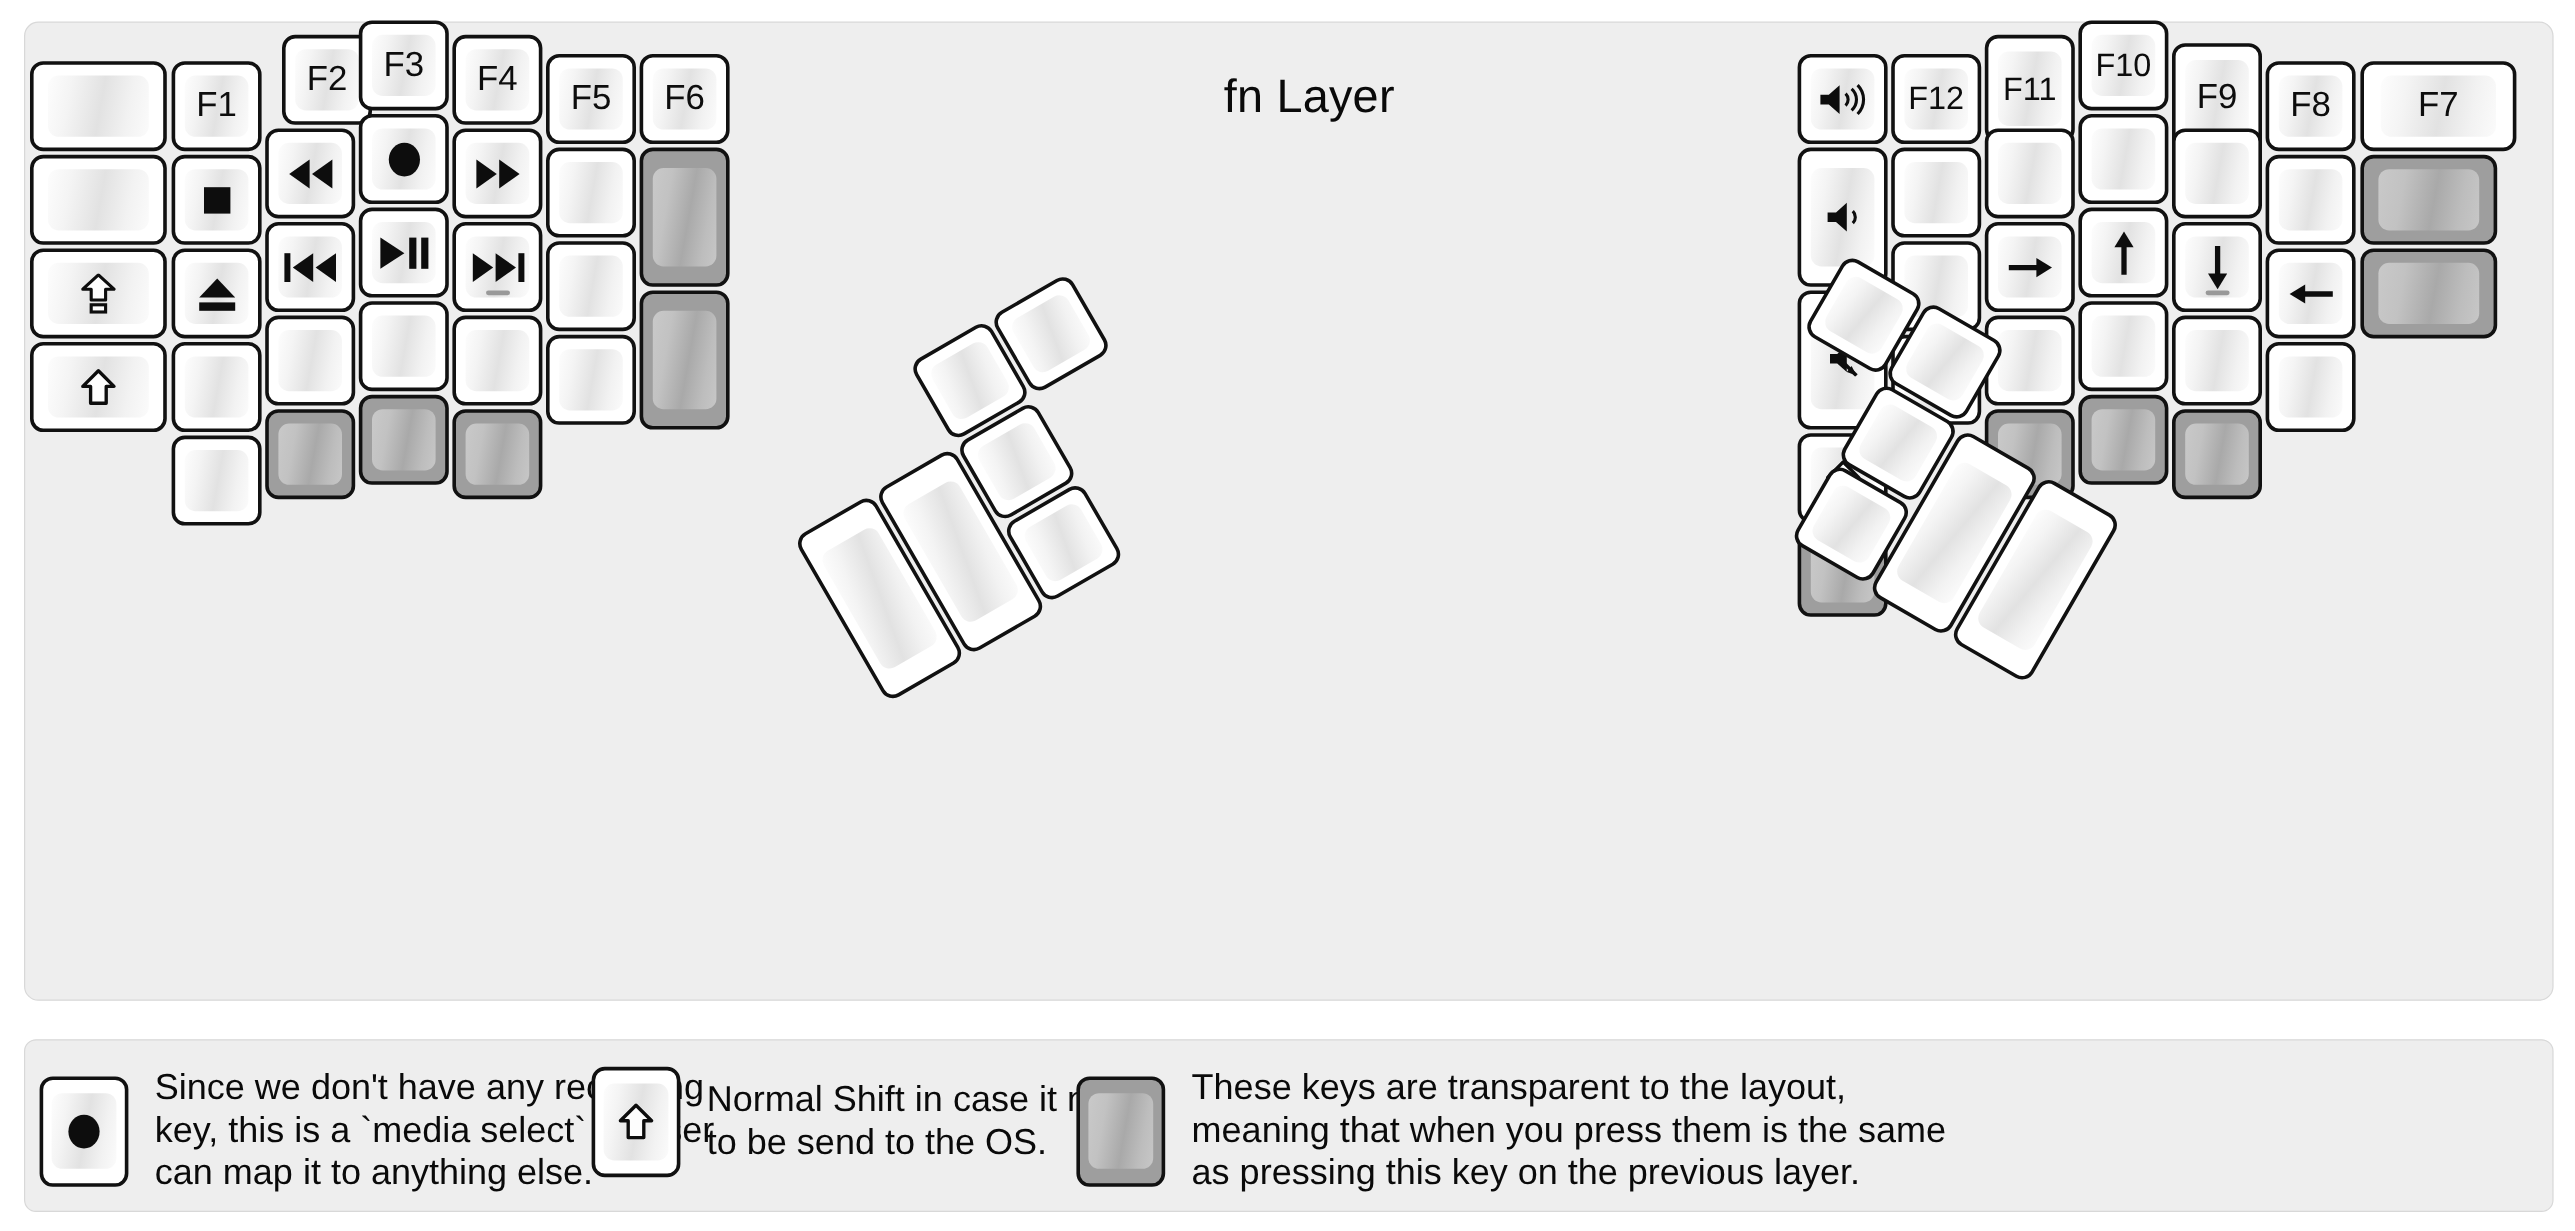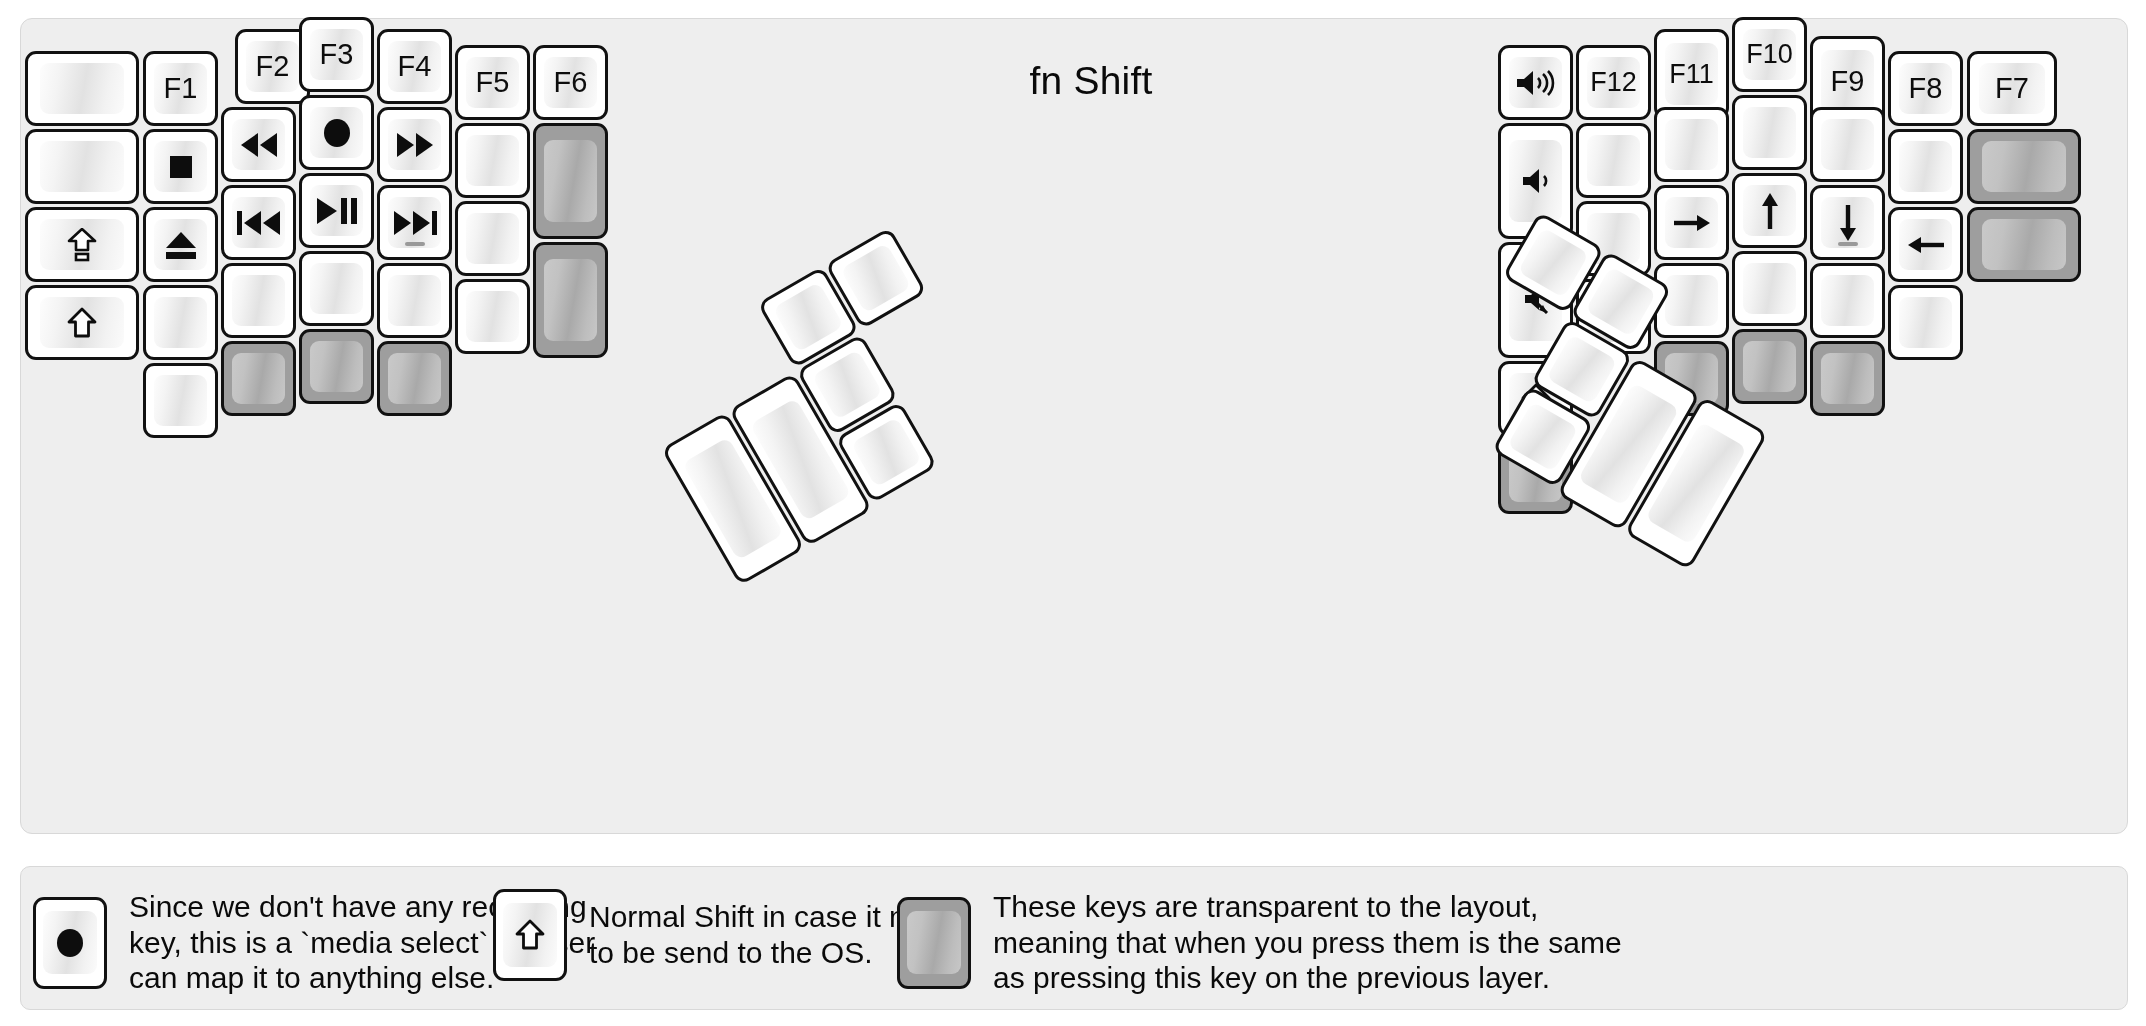--- a/index.html
+++ b/index.html
@@ -31,21 +31,21 @@
   .legitem{position:absolute;display:flex;align-items:center;}
   .legkey{position:relative;width:74px;height:92px;flex:0 0 auto;}
   .legtxt{margin-left:22px;font-size:30px;line-height:1.19;color:#0a0a0a;white-space:pre-line;}
 </style>
 </head>
 <body>
 
 <div id="root">
 
   <div class="board">
-    <div class="title">fn Shift</div>
+    <div class="title">fn Layer</div>
     <div id="keys">
         <div class="key" style="left: 4px; top: 32px; width: 114px; height: 75px;">
           <div class="top"></div>
         </div>
         <div class="key" style="left: 4px; top: 110px; width: 114px; height: 75px;">
           <div class="top"></div>
         </div>
         <div class="key" style="left: 4px; top: 188px; width: 114px; height: 75px;">
           <div class="top"></div>
           <div class="lbl glyph">
@@ -193,21 +193,21 @@
         <div class="key" style="left: 512px; top: 26px; width: 75px; height: 75px;">
           <div class="top"></div>
           <div class="lbl">F6</div>
         </div>
         <div class="key trans" style="left: 512px; top: 104px; width: 75px; height: 116px;">
           <div class="top"></div>
         </div>
         <div class="key trans" style="left: 512px; top: 223px; width: 75px; height: 116px;">
           <div class="top"></div>
         </div>
-        <div class="key" style="left: 1946px; top: 32px; width: 90px; height: 75px;">
+        <div class="key" style="left: 1946px; top: 32px; width: 130px; height: 75px;">
           <div class="top"></div>
           <div class="lbl">F7</div>
         </div>
         <div class="key trans" style="left: 1946px; top: 110px; width: 114px; height: 75px;">
           <div class="top"></div>
         </div>
         <div class="key trans" style="left: 1946px; top: 188px; width: 114px; height: 75px;">
           <div class="top"></div>
         </div>
         <div class="key" style="left: 1867px; top: 32px; width: 75px; height: 75px;">

